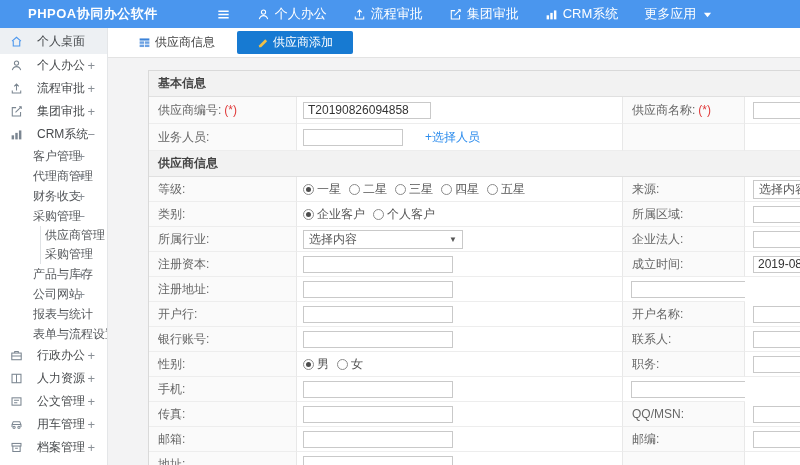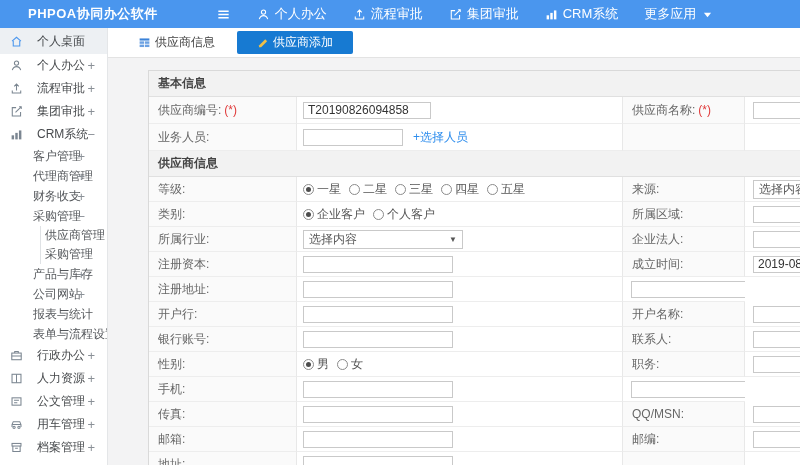--- a/index.html
+++ b/index.html
@@ -47,21 +47,21 @@
   .sec-0 .frow { height:27px; }
   .sec-1 .frow { height:25px; }
   .fcell { display:flex; align-items:center; font-size:12px; color:#666; border-bottom:1px solid #ededed; overflow:hidden; white-space:nowrap; }
   .flabel { background:#fafafa; padding-left:9px; border-right:1px solid #e8e8e8; }
   .fvalue { background:#fff; padding-left:6px; border-right:1px solid #e8e8e8; }
   .fvalue.last { border-right:none; padding-left:8px; }
   .req { color:#e03b3b; margin-left:3px; }
   .tinput { height:17px; width:150px; border:1px solid #c9c9c9; font-size:12px; padding:0 4px; color:#333; background:#fff; font-family:"Liberation Sans","DejaVu Sans",sans-serif; }
   .tselect { width:160px; height:19px; border:1px solid #c9c9c9; background:#fff; display:flex; align-items:center; justify-content:space-between; padding:0 5px; color:#555; cursor:pointer; }
   .tselect .scaret { font-size:8px; color:#555; }
-  .flink { color:#2e8ded; text-decoration:none; margin-left:10px; cursor:pointer; }
+  .flink { color:#2e8ded; text-decoration:none; margin-left:22px; cursor:pointer; }
   .rgroup { display:flex; align-items:center; }
   .radio { width:11px; height:11px; border:1px solid #8b8b8b; border-radius:50%; background:#fff; display:inline-flex; align-items:center; justify-content:center; margin-right:3px; cursor:pointer; flex:none; }
   .radio.checked::after { content:""; width:5px; height:5px; border-radius:50%; background:#4d4d4d; }
   .rlabel { margin-right:8px; color:#555; }
   svg { display:block; }
 </style>
 </head>
 <body>
 
 <div class="topbar">

